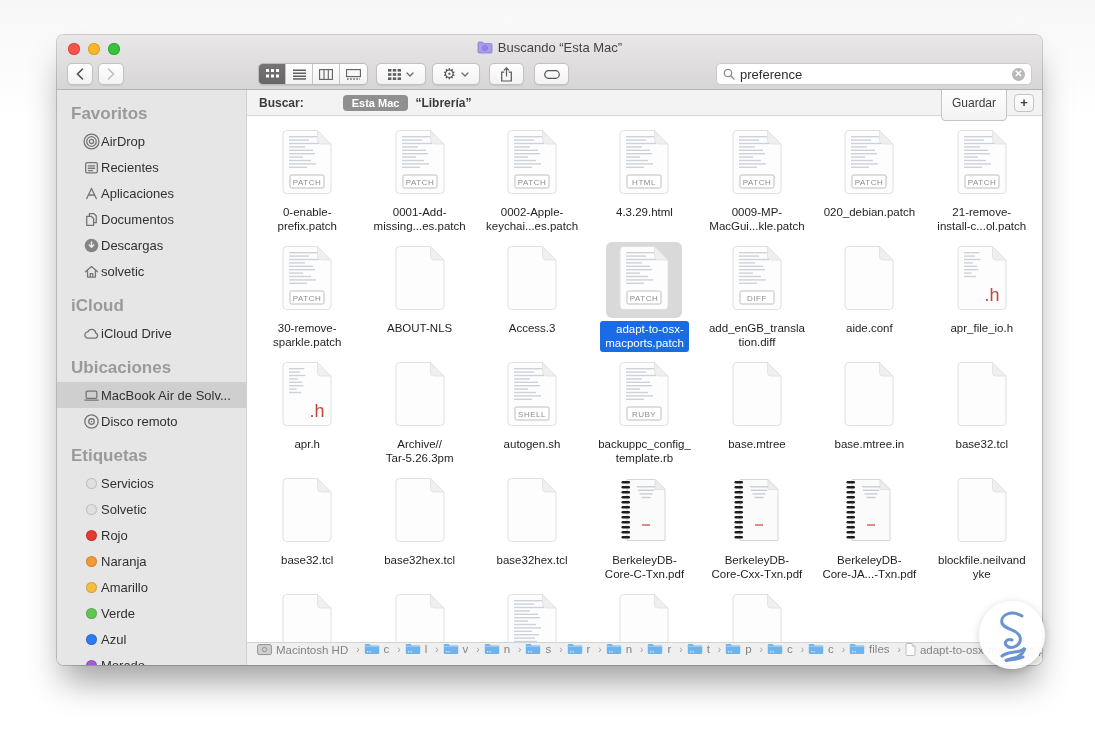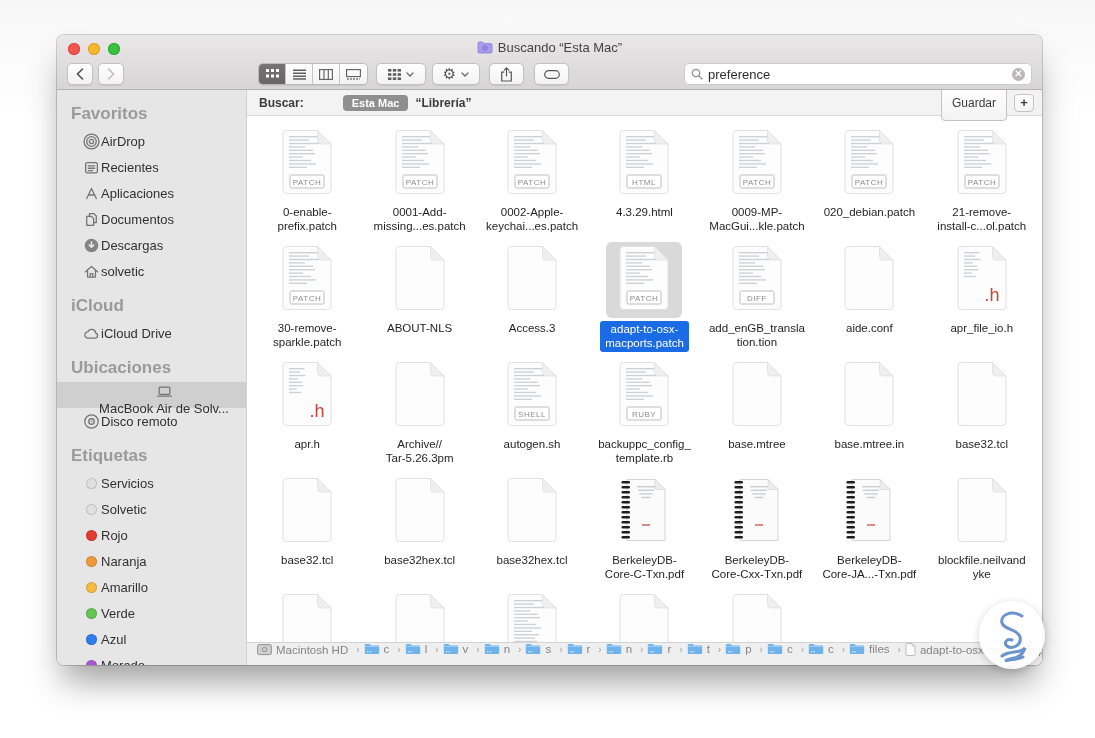--- a/index.html
+++ b/index.html
@@ -26,52 +26,52 @@
   .seg{display:flex;margin-left:134px;height:22px;border:1px solid #bcbaba;border-radius:5px;overflow:hidden;
     box-shadow:0 .5px 1px rgba(0,0,0,.08);}
   .seg .s{width:27px;display:flex;align-items:center;justify-content:center;background:linear-gradient(#fff,#f2f2f2);
     border-right:1px solid #c6c4c5;}
   .seg .s:last-child{border-right:none;}
   .seg .s.on{background:linear-gradient(#767475,#676566);}
   .drop{width:50px;margin-left:8px;gap:5px;}
   .gearbtn{width:48px;margin-left:6px;gap:5px;}
   .sharebtn{width:35px;margin-left:9px;}
   .tagbtn{width:35px;margin-left:10px;}
-  .searchfield{margin-left:auto;width:348px;height:22px;background:#fff;border:1px solid #cccaca;border-radius:5px;
+  .searchfield{margin-left:auto;width:316px;height:22px;background:#fff;border:1px solid #cccaca;border-radius:5px;
     display:flex;align-items:center;padding:0 6px;gap:5px;}
   .searchfield input{flex:1;border:none;outline:none;background:transparent;
     font:13px "Liberation Sans",sans-serif;color:#2e2e2e;padding:0;}
   .clearbtn{width:13px;height:13px;border-radius:50%;background:#b9b7b8;color:#fff;font-size:10px;font-weight:bold;
     display:flex;align-items:center;justify-content:center;line-height:1;}
   .gearglyph{font-family:"DejaVu Sans",sans-serif;font-size:15px;color:#565656;line-height:1;}
   
   .wbody{flex:1;display:flex;min-height:0;}
   .sidebar{width:190px;flex:0 0 190px;background:#e7e6e6;border-right:1px solid #d2d1d1;overflow:hidden;padding-top:2px;}
   .side-title{font-size:17px;font-weight:bold;color:#9a9a9a;padding:12px 0 4px 14px;}
   .side-item{display:flex;align-items:center;gap:1px;height:26px;padding-left:25px;font-size:13px;color:#313131;cursor:default;}
-  .side-item.selected{background:#cfcfcf;flex-direction:column;}
+  .side-item.selected{background:#cfcfcf;}
   .side-icon{width:18px;display:flex;justify-content:center;align-items:center;flex:0 0 18px;}
   .dot{width:11px;height:11px;border-radius:50%;border:1px solid rgba(0,0,0,.14);display:inline-block;background:#e2e2e2;}
   .content{flex:1;display:flex;flex-direction:column;background:#fff;min-width:0;}
   .scopebar{height:26px;flex:0 0 26px;background:#f4f3f3;border-bottom:1px solid #d8d7d7;display:flex;
     align-items:center;padding:0 8px 0 12px;gap:7px;font-size:12px;color:#3c3c3c;}
   .scopebar .lbl{font-weight:bold;}
   .pill{background:#8f8f8f;color:#fff;font-weight:bold;font-size:11px;padding:2px 9px;border-radius:4px;margin-left:32px;}
   .scopeplain{font-weight:bold;color:#3c3c3c;}
   .savebtn{margin-left:auto;background:linear-gradient(#fff,#f3f3f3);border:1px solid #c4c2c3;border-radius:4px;
     font-size:12px;color:#3c3c3c;padding:1px 10px;height:36px;display:flex;align-items:center;}
   .plusbtn{background:linear-gradient(#fff,#f3f3f3);border:1px solid #c4c2c3;border-radius:4px;width:20px;height:18px;
     display:flex;align-items:center;justify-content:center;font-size:13px;font-weight:bold;color:#3c3c3c;}
   .gridarea{flex:1;overflow:hidden;padding:2px 4px 0 4px;}
   .grid{display:grid;grid-template-columns:repeat(7,1fr);}
   .cell{height:116px;display:flex;flex-direction:column;align-items:center;padding-top:8px;}
   .iconwrap{padding:4px 12px;border-radius:6px;}
   .iconwrap.sel{background:#d9d9d9;}
   .flabel{margin-top:3px;font-size:11.5px;line-height:1.25;text-align:center;color:#1f1f1f;white-space:pre-line;}
-  .flabel.sel{background:#1b6be4;color:#fff;border-radius:3px;padding:1px 5px;}
+  .flabel.sel{background:#1b6be4;color:#fff;border-radius:3px;padding:1px 5px;text-align:right;}
   .pathbar{height:23px;flex:0 0 23px;background:#f0efef;border-top:1px solid #d4d3d3;display:flex;align-items:flex-start;
     padding:0 10px;font-size:11.5px;color:#848484;overflow:hidden;white-space:nowrap;}
   .crumb{display:inline-flex;align-items:center;gap:4px;margin-right:4px;}
   .crumb .sep{color:#a2a2a2;font-size:10px;margin-left:4px;}
   
   .watermark{position:absolute;left:979px;top:601px;width:66px;height:68px;border-radius:50%;
     background:rgba(255,255,255,.92);box-shadow:0 2px 8px rgba(0,0,0,.18);display:flex;align-items:center;justify-content:center;}
 </style>
 </head>
 <body>
@@ -578,21 +578,21 @@
                     <rect x="8" y="19.6" width="24.0" height="1.4" fill="#ccd2da"></rect>
                     <rect x="8" y="23.0" width="26.0" height="1.4" fill="#ccd2da"></rect>
                     <rect x="8" y="26.4" width="14.0" height="1.4" fill="#ccd2da"></rect>
                     <rect x="8" y="29.8" width="22.0" height="1.4" fill="#ccd2da"></rect>
                     <rect x="8" y="33.2" width="27.0" height="1.4" fill="#ccd2da"></rect>
                     <rect x="8" y="36.6" width="18.0" height="1.4" fill="#ccd2da"></rect>
                     <rect x="9" y="45" width="34" height="13" rx="1.5" fill="#ffffff" stroke="#bdbdbd"></rect>
                     <text x="26" y="54.5" text-anchor="middle" font-size="8" fill="#8d8d8d" letter-spacing=".5" font-family="Liberation Sans,sans-serif">DIFF</text>
                   </svg></div>
                 <div class="flabel">add_enGB_transla
-tion.tion</div>
+tion.diff</div>
               </div>
               <div class="cell">
                 <div class="iconwrap"><svg width="52" height="64" viewBox="0 0 52 64">
                     <path d="M2 4 a3.5 3.5 0 0 1 3.5 -3.5 H36.5 L50 14 V60 a3.5 3.5 0 0 1 -3.5 3.5 H5.5 A3.5 3.5 0 0 1 2 60 Z" fill="#fdfdfd" stroke="#e0e0e0"></path>
                     <path d="M36.5 .5 L50 14 H40 a3.5 3.5 0 0 1 -3.5 -3.5 Z" fill="#efefef" stroke="#e0e0e0" stroke-width=".8"></path>
                   </svg></div>
                 <div class="flabel">aide.conf</div>
               </div>
               <div class="cell">
                 <div class="iconwrap"><svg width="52" height="64" viewBox="0 0 52 64">

